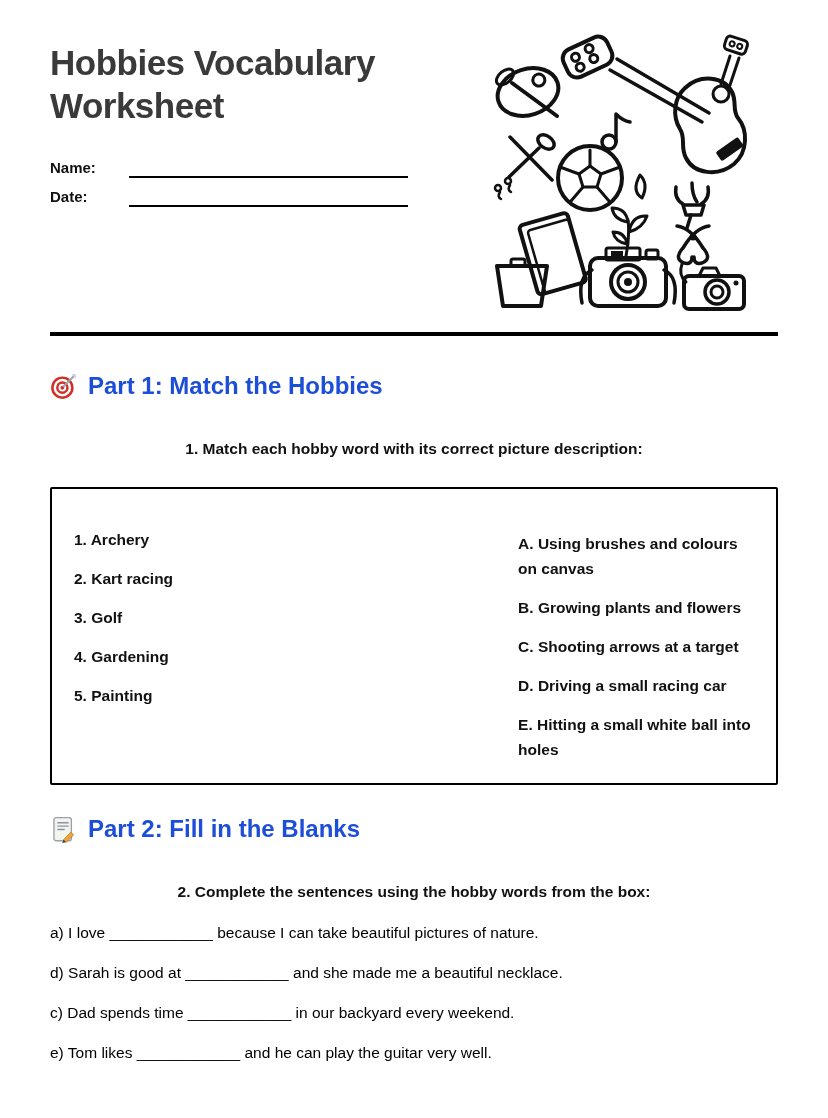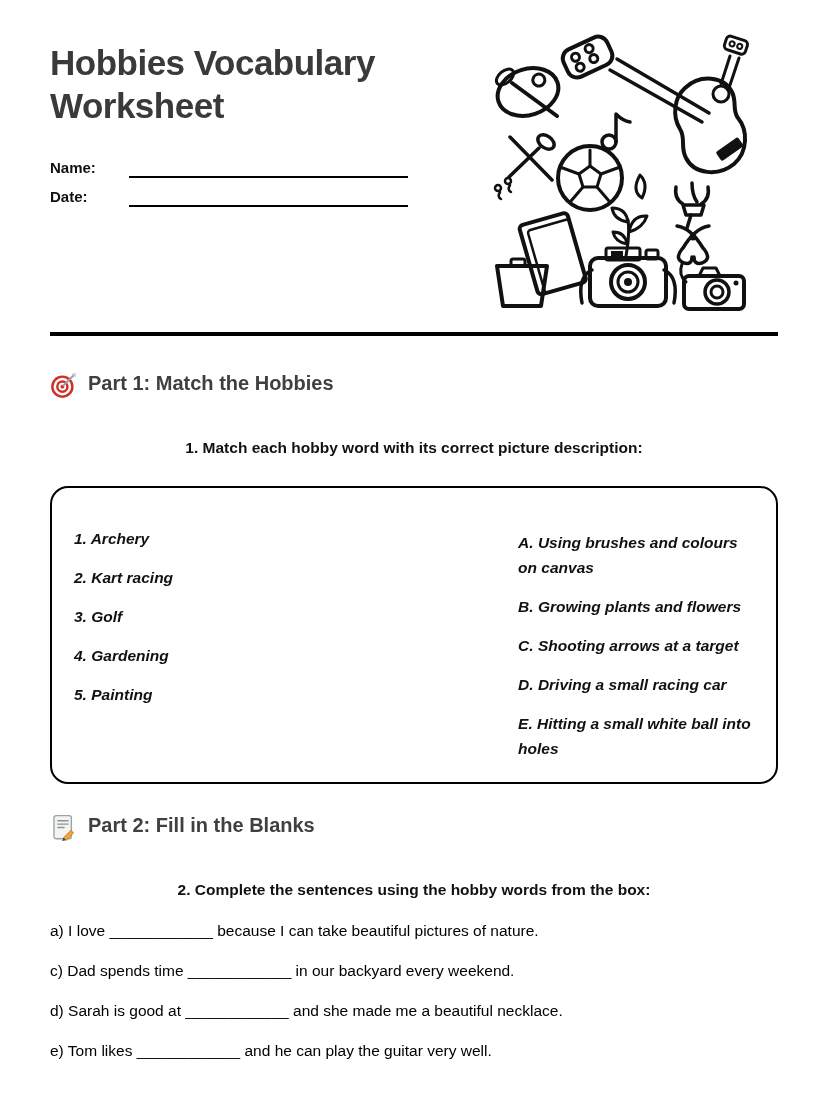--- a/index.html
+++ b/index.html
@@ -14,28 +14,28 @@
     font-size:35px;line-height:1.22;font-weight:800;color:#3a3a3a;
     letter-spacing:-0.5px;margin:0;width:430px;
   }
   .fields{margin-top:32px;}
   .field-row{display:flex;align-items:flex-end;width:358px;margin-bottom:10px;gap:13px;}
   .field-label{font-weight:700;font-size:15px;color:#111;width:66px;padding-bottom:2px;}
   .field-line{flex:1;border-bottom:2px solid #000;height:16px;}
   .illustration{width:272px;height:282px;margin-top:30px;flex:none;}
   .divider{border:0;height:4px;background:#000;margin:20px 0 0 0;}
   .part-heading{
-    display:flex;gap:11px;
-    font-size:20px;font-weight:800;color:#404040;margin:36px 0 0 0;
+    display:flex;align-items:center;gap:11px;
+    font-size:24px;font-weight:800;color:#1d4ed8;margin:36px 0 0 0;
   }
   .part-heading .hicon{flex:none;display:inline-flex;}
   .instruction{font-size:15.5px;font-weight:700;color:#111;margin:40px 0 0 0;text-align:center;}
   .match-box{
-    border:2px solid #000;border-radius:18px;margin-top:29px;height:298px;
-    box-sizing:border-box;display:flex;padding:42px 22px 0 22px;font-style:italic;
+    border:2px solid #000;border-radius:2px;margin-top:29px;height:298px;
+    box-sizing:border-box;display:flex;padding:42px 22px 0 22px;
   }
   .match-left{width:448px;}
   .match-left .mi{margin:0 0 22px 0;font-weight:700;font-size:15.5px;line-height:17px;color:#111;}
   .match-right{width:238px;}
   .match-right .md{margin:0 0 14px 0;font-weight:700;font-size:15.5px;line-height:25px;color:#111;}
   .word-bank{font-size:15.5px;margin:25px 0 0 0;color:#1a1a1a;line-height:19px;}
   .word-bank .wb-label{font-weight:700;color:#111;}
   .sentence{font-size:15.5px;font-weight:400;color:#000000;margin:23px 0 0 0;line-height:17px;}
 </style>
 </head>
@@ -214,17 +214,17 @@
         <path d="M12 21 L14.4 23.4 L10.8 23.9 Z" fill="#444444"></path>
       </svg>
     </span>
     <span>Part 2: Fill in the Blanks</span>
   </h2>
 
   <p class="instruction">2. Complete the sentences using the hobby words from the box:</p>
 
 
   <p class="sentence">a) I love ____________ because I can take beautiful pictures of nature.</p>
+  <p class="sentence">d) Sarah is good at ____________ and she made me a beautiful necklace.</p>
   <p class="sentence">c) Dad spends time ____________ in our backyard every weekend.</p>
-  <p class="sentence">d) Sarah is good at ____________ and she made me a beautiful necklace.</p>
   <p class="sentence">e) Tom likes ____________ and he can play the guitar very well.</p>
 
 </div>
 
 </body></html>

